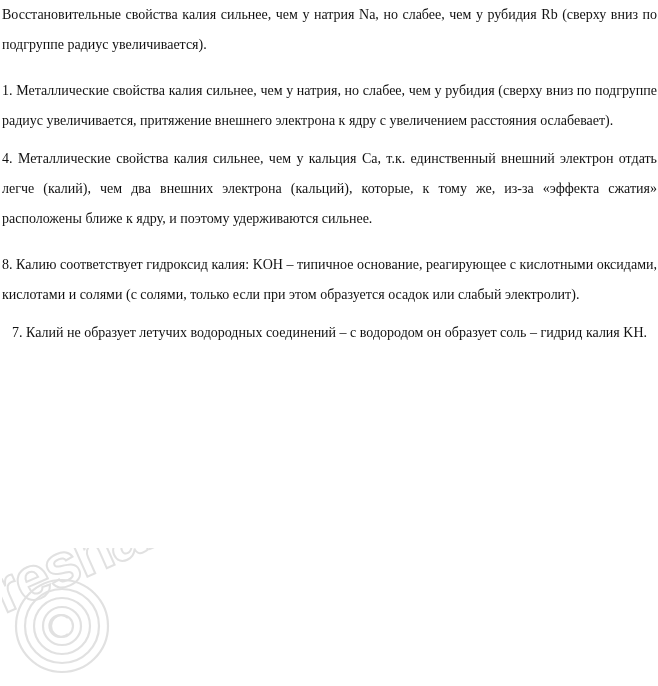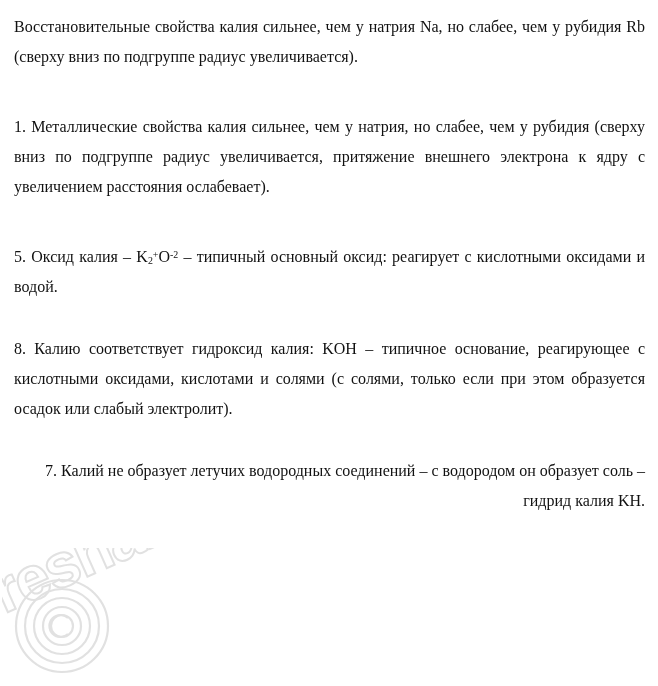--- a/index.html
+++ b/index.html
@@ -46,31 +46,31 @@
   
   #body-text {
     position: absolute;
     left: 2px;
     top: 0;
     width: 655px;
     z-index: 2;
   }
 
   p.para {
-    margin: 12px;
+    margin: 0;
     padding: 0;
     text-align: justify;
     text-justify: inter-word;
-    font-size: 16px;
+    font-size: 14px;
     line-height: 30px;
     color: #111111;
     -webkit-font-smoothing: antialiased;
   }
   p.para:last-child {
-    text-align: right;
+    text-align: center;
   }
   .gap-md { height: 8px; }
 
   sub {
     font-size: 0.62em;
     vertical-align: -0.25em;
     line-height: 0;
   }
   sup {
     font-size: 0.62em;
@@ -111,24 +111,24 @@
 
     <div class="gap-md"></div>
 
 
     <div class="gap-md"></div>
 
     <p class="para">1. Металлические свойства калия сильнее, чем у натрия, но слабее, чем у рубидия (сверху вниз по подгруппе радиус увеличивается, притяжение внешнего электрона к ядру с увеличением расстояния ослабевает).</p>
 
     <div class="gap-md"></div>
 
+    <p class="para">4. Металлические свойства калия сильнее, чем у кальция Ca, т.к. единственный внешний электрон отдать легче (калий), чем два внешних электрона (кальций), которые, к тому же, из-за «эффекта сжатия» расположены ближе к ядру, и поэтому удерживаются сильнее.</p>
 
     <div class="gap-md"></div>
 
-    <p class="para"><span>5. Оксид калия – </span><span class="formula"><span>K</span><sub>2</sub><sup>+</sup><span>O</span><sup>-2</sup></span><span> – типичный основный оксид: реагирует с кислотными оксидами и водой.</span></p>
 
     <div class="gap-md"></div>
 
     <p class="para">8. Калию соответствует гидроксид калия: KOH – типичное основание, реагирующее с кислотными оксидами, кислотами и солями (с солями, только если при этом образуется осадок или слабый электролит).</p>
 
     <div class="gap-md"></div>
 
     <p class="para">7. Калий не образует летучих водородных соединений – с водородом он образует соль – гидрид калия KH.</p>
 
   </div>

